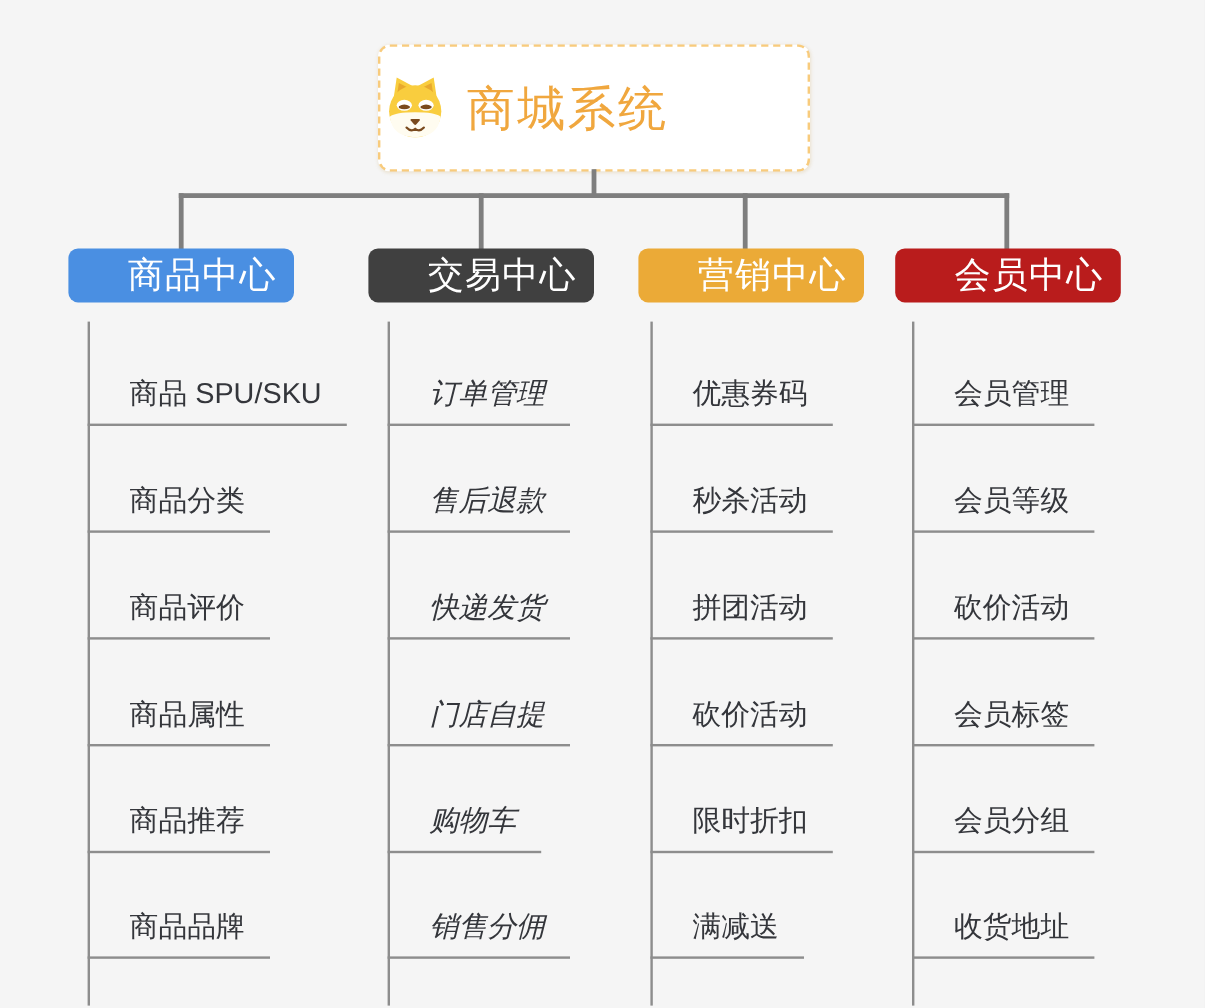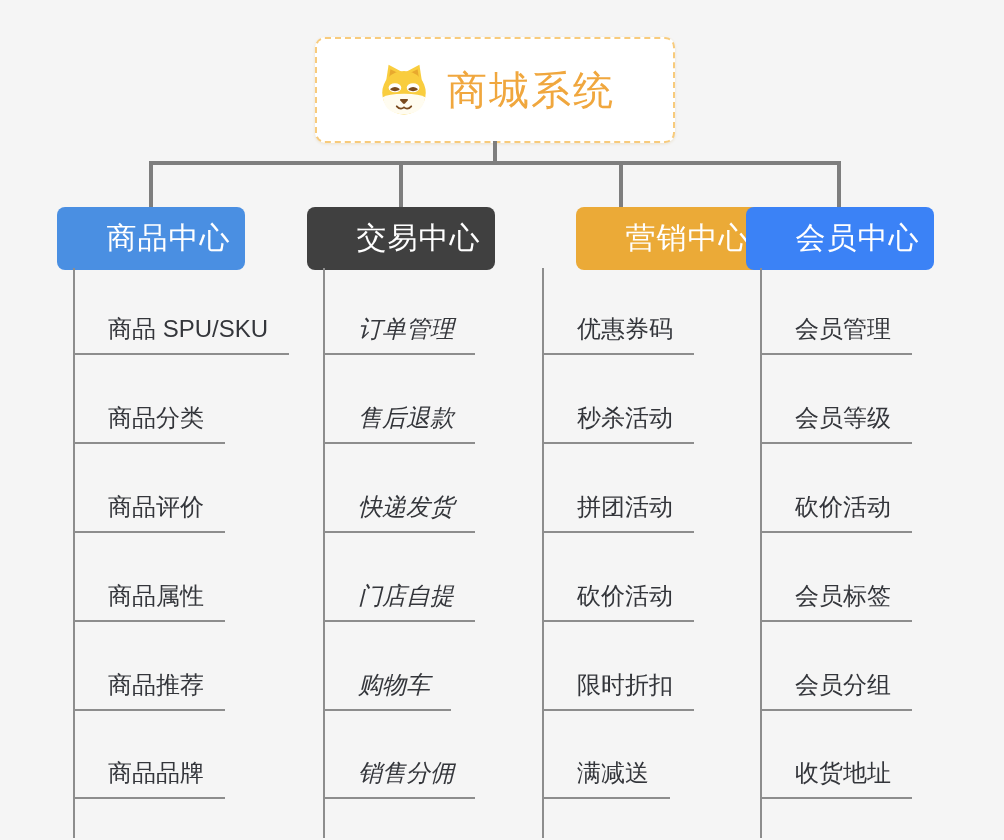--- a/index.html
+++ b/index.html
@@ -19,21 +19,20 @@
   .root-node {
     position: absolute;
     left: 315px; top: 37px;
     width: 360px; height: 106px;
     background: #ffffff;
     border: 2px dashed #f8cb7c;
     border-radius: 10px;
     box-sizing: border-box;
     display: flex;
     align-items: center;
-    justify-content: center;
     gap: 14px;
     box-shadow: 0 1px 3px rgba(190,140,40,0.18);
     cursor: pointer;
   }
   .root-title {
     font-size: 40px;
     font-weight: 500;
     color: #f0a73e;
     letter-spacing: 2px;
     white-space: nowrap;
@@ -47,36 +46,36 @@
   .line-drop   { top: 161px; width: 4px; height: 47px; }
   .drop-1 { left: 149px; }
   .drop-2 { left: 399px; }
   .drop-3 { left: 619px; }
   .drop-4 { left: 837px; }
 
   
   .branch {
     position: absolute;
     top: 207px;
-    width: 188px; height: 63px;
+    width: 188px; height: 45px;
     border-radius: 8px;
     box-sizing: border-box;
     display: flex;
     align-items: center;
     justify-content: center;
     color: #ffffff;
     font-size: 30px;
     letter-spacing: 1px;
     white-space: nowrap;
     cursor: pointer;
     padding-left: 35px;
   }
   .branch-1 { left: 57px;  background: #4a8fe2; }
   .branch-2 { left: 307px; background: #e6564f; }
-  .branch-3 { left: 532px; background: #ebaa37; margin-left: 44px; }
+  .branch-3 { left: 532px; background: #ebaa37; }
   .branch-4 { left: 746px; background: #6cbd45; }
 
   
   .children {
     position: absolute;
     top: 268px;
     height: 570px;
     width: 230px;
     border-left: 2px solid #8d8d8d;
     box-sizing: border-box;
@@ -142,21 +141,21 @@
 
   <div class="branch branch-1" style="background-color: rgb(74, 143, 226);">
     <span>商品中心</span>
   </div>
   <div class="branch branch-2" style="background-color: #404040;">
     <span>交易中心</span>
   </div>
   <div class="branch branch-3" style="background-color: rgb(235, 170, 55);">
     <span>营销中心</span>
   </div>
-  <div class="branch branch-4" style="background-color: #3b82f6; align-items: center;">
+  <div class="branch branch-4" style="background-color: #b91c1c; align-items: center;">
     <span>会员中心</span>
   </div>
 
   <div class="children col-1">
     <div class="child">商品 SPU/SKU</div>
     <div class="child">商品分类</div>
     <div class="child">商品评价</div>
     <div class="child">商品属性</div>
     <div class="child">商品推荐</div>
     <div class="child">商品品牌</div>

